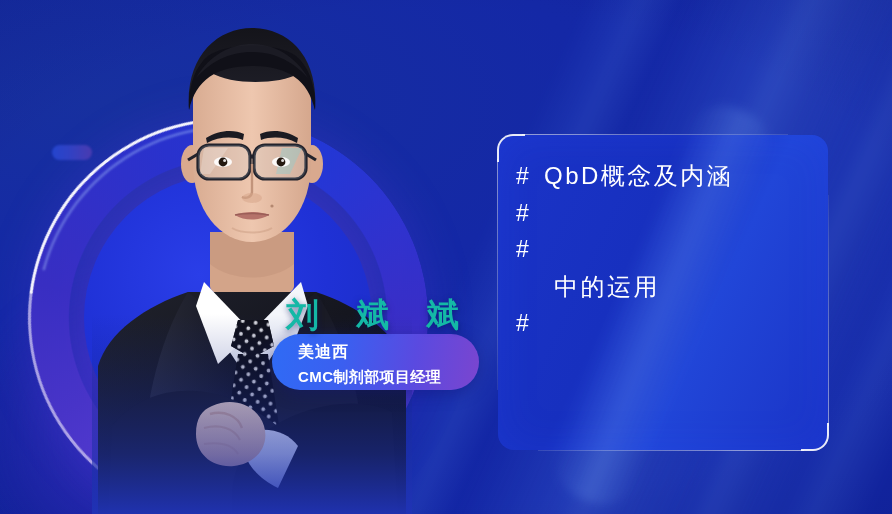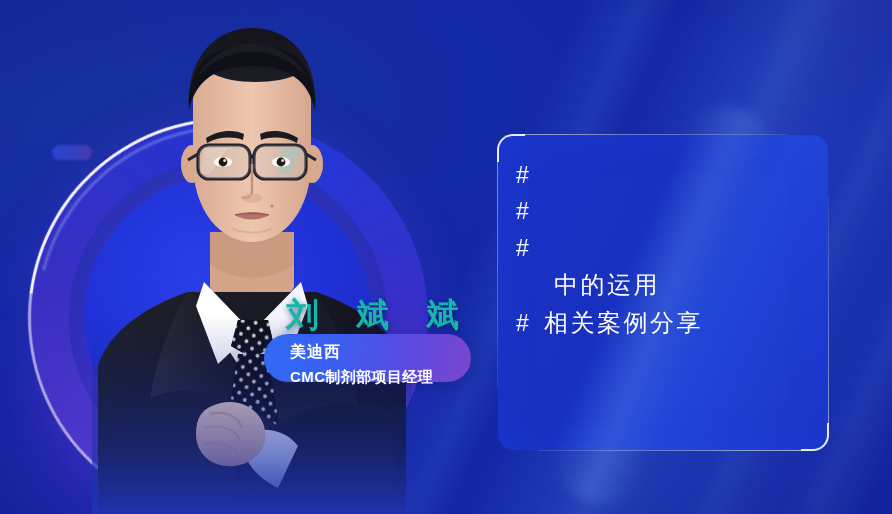--- a/index.html
+++ b/index.html
@@ -117,22 +117,22 @@
     font-size:33px;
     font-weight:700;
     color:#14b8a6;
     letter-spacing:14px;
     white-space:nowrap;
     text-shadow:0 2px 6px rgba(10,20,90,.55);
     z-index:6;
   }
   .role-pill{
     position:absolute;
-    left:264px;top:334px;
-    width:207px;height:48px;
+    left:272px;top:334px;
+    width:207px;height:56px;
     border-radius:32px;
     background:linear-gradient(100deg,#2f6bf5 0%,#3b5ff0 35%,#5a4ae0 68%,#7b45cf 100%);
     box-shadow:0 4px 16px rgba(20,25,120,.45);
     z-index:5;
   }
   .role-pill .r1{
     position:absolute;left:26px;top:8px;
     font-size:16px;font-weight:700;color:#fff;letter-spacing:1px;
   }
   .role-pill .r2{
@@ -378,31 +378,31 @@
       <div class="edge-bottom"></div>
       <div class="edge-left"></div>
       <div class="edge-right"></div>
       <div class="corner tl"></div>
       <div class="corner br"></div>
     </div>
 
     <div class="topics">
       <div class="topic">
         <span class="hash">#</span>
+        <span class="txt">QbD概念及内涵</span>
       </div>
       <div class="topic">
         <span class="hash">#</span>
       </div>
       <div class="topic">
         <span class="hash">#</span>
       </div>
       <div class="topic cont">
         <span class="hash">#</span>
         <span class="txt">中的运用</span>
       </div>
       <div class="topic">
         <span class="hash">#</span>
-        <span class="txt">相关案例分享</span>
       </div>
     </div>
   </div>
 
 </div>
 
 </body></html>

